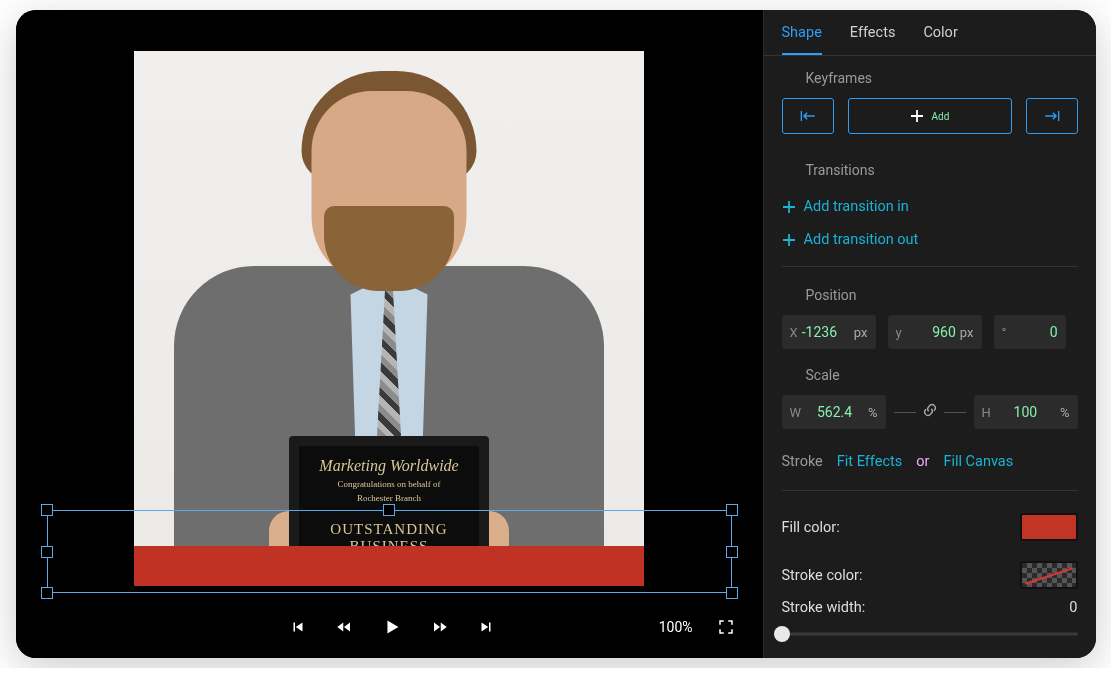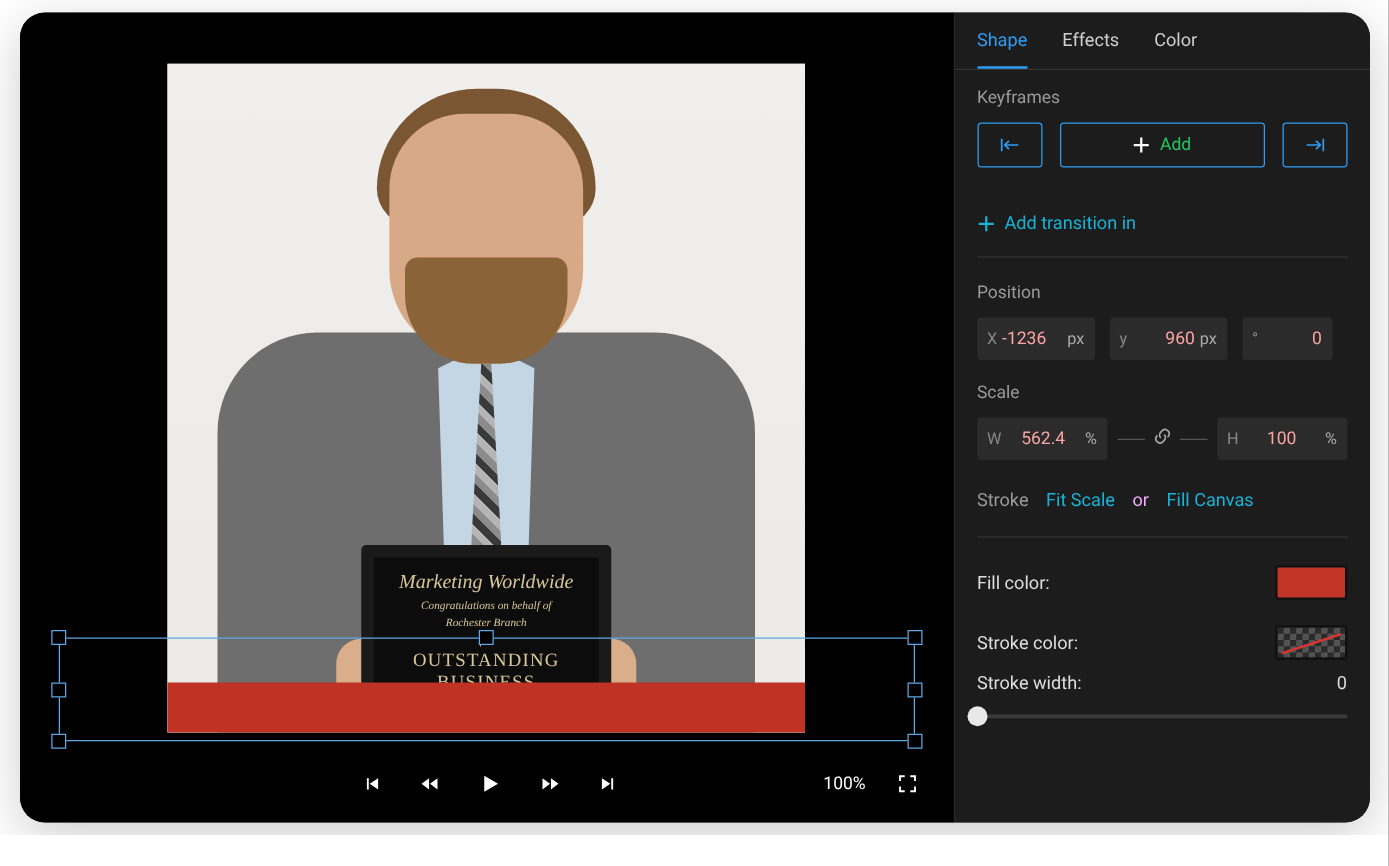--- a/index.html
+++ b/index.html
@@ -100,21 +100,21 @@
     font-family: Georgia, serif;
     text-align:center;
     padding: 12px 8px;
     font-size: 9px;
     display:flex;
     flex-direction:column;
     gap:4px;
     justify-content:center;
   }
   .plaque .p-title { font-style: italic; font-size: 16px; }
-  .plaque .p-line { font-style: italic; }
+  .plaque .p-line { }
   .plaque .p-outstanding { font-variant: small-caps; letter-spacing:1px; font-size:15px; }
   .hand-l, .hand-r {
     position:absolute;
     top: 460px;
     width: 60px; height: 70px;
     background:#dbae8b;
     border-radius: 20px;
   }
   .hand-l { left: 135px; }
   .hand-r { right: 135px; }
@@ -196,38 +196,39 @@
     color: #2e9df5;
     border-bottom: 2px solid #2e9df5;
   }
   .section {
     padding: 14px 18px 4px 18px;
   }
   .section-label {
     font-size: 14px;
     color: #9a9a9a;
     margin-bottom: 12px;
+    margin-left: 24px;
   }
   .kf-row {
     display: flex;
     gap: 14px;
     align-items: center;
     margin-bottom: 10px;
   }
   .kf-btn {
     height: 36px;
     border: 1px solid #2e9df5;
     border-radius: 3px;
     background: transparent;
     display: flex;
     align-items: center;
     justify-content: center;
     cursor: pointer;
-    color: #22c55e;
-    font-size: 14px;
+    color: #86efac;
+    font-size: 10px;
     gap: 8px;
   }
   .kf-arrow { width: 52px; }
   .kf-add { flex: 1; padding: 0 18px; }
   svg.blue { stroke: #2e9df5; fill: none; stroke-width: 1.6; }
   .link-row {
     display: flex;
     align-items: center;
     gap: 8px;
     color: #18b3d6;
@@ -246,21 +247,21 @@
     background: #2b2b2b;
     height: 34px;
     border-radius: 3px;
     display: flex;
     align-items: center;
     padding: 0 8px;
     gap: 4px;
     font-size: 14px;
   }
   .field .prefix { color: #888; font-size: 13px; }
-  .field .val { color: #fca5a5; flex:1; text-align:left; }
+  .field .val { color: #86efac; flex:1; text-align:left; }
   .field .unit { color: #aaa; font-size: 13px; }
   .pos-x { width: 94px; }
   .pos-y { width: 94px; }
   .pos-y .val { text-align:right; }
   .pos-deg { width: 72px; }
   .pos-deg .val { text-align:right; }
   .scale-row {
     display:flex;
     align-items:center;
     gap: 8px;
@@ -455,25 +456,32 @@
         </div>
         <div class="kf-btn kf-arrow">
           <svg class="blue" width="20" height="16" viewBox="0 0 24 16">
               <path d="M20 2v12M4 8h13M13 4l4 4-4 4"></path>
             </svg>
         </div>
       </div>
     </div>
 
     <div class="section">
+      <div class="section-label">Transitions</div>
       <div class="link-row">
         <svg width="14" height="14" viewBox="0 0 14 14" style="fill:none;stroke-width:1.8">
             <path d="M7 1v12M1 7h12"></path>
           </svg>
         <span>Add transition in</span>
+      </div>
+      <div class="link-row">
+        <svg width="14" height="14" viewBox="0 0 14 14" style="fill:none;stroke-width:1.8">
+            <path d="M7 1v12M1 7h12"></path>
+          </svg>
+        <span>Add transition out</span>
       </div>
     </div>
 
     <div class="divider"></div>
 
     <div class="section">
       <div class="section-label">Position</div>
       <div class="pos-row">
         <div class="field pos-x">
           <span class="prefix">X</span>
@@ -511,21 +519,21 @@
           <span class="prefix">H</span>
           <span class="val">100</span>
           <span class="unit">%</span>
         </div>
       </div>
     </div>
 
     <div class="section">
       <div class="resize-row">
         <span class="resize-label">Stroke</span>
-        <span class="resize-link">Fit Scale</span>
+        <span class="resize-link">Fit Effects</span>
         <span class="resize-or">or</span>
         <span class="resize-link">Fill Canvas</span>
       </div>
     </div>
 
     <div class="divider"></div>
 
     <div class="section" style="padding-top:6px">
       <div class="color-row">
         <span>Fill color:</span>

